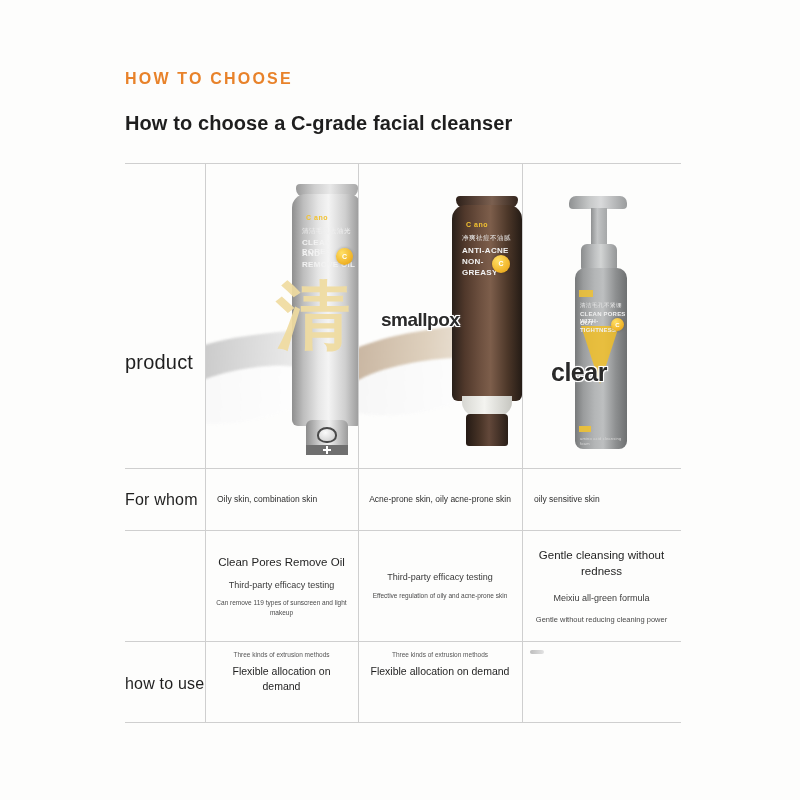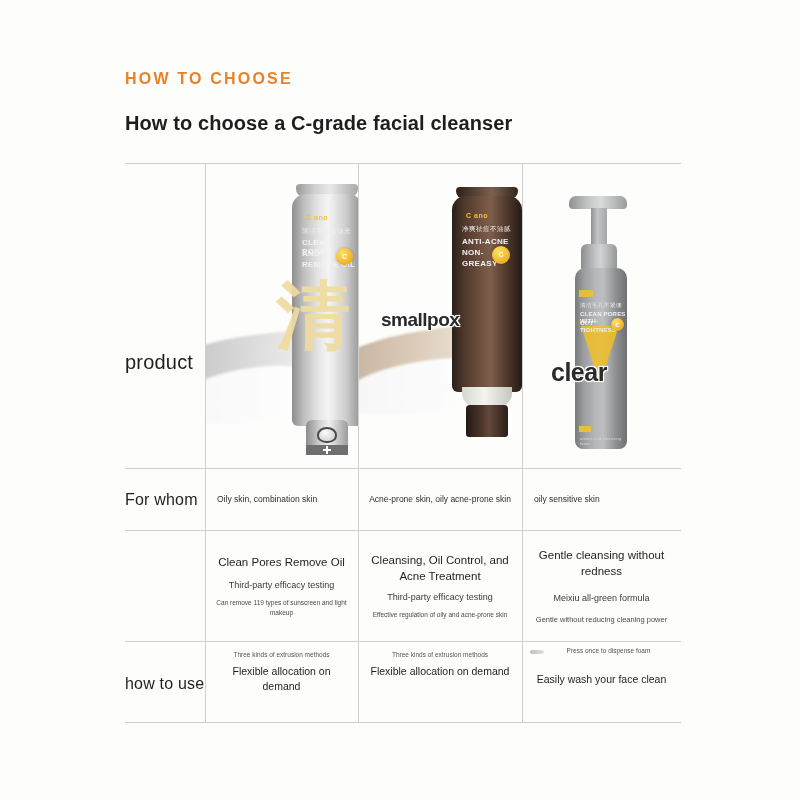--- a/index.html
+++ b/index.html
@@ -191,21 +191,21 @@
     </div>
 
     <div class="prodcell" style="left:234px;top:1px;width:163px;height:304px;">
       <div class="smear" style="left:-30px;top:165px;width:215px;height:58px;
            background:linear-gradient(100deg,#c0ab96,#ded0bd 45%,#f2ece4 75%,#fbfbfb);
            border-radius:50% 45% 55% 50%;transform:rotate(-8deg);"></div>
       <div class="smear" style="left:-20px;top:198px;width:160px;height:50px;
            background:linear-gradient(100deg,#f6f6f6,#ffffff);
            border-radius:50% 48% 52% 50%;transform:rotate(-10deg);"></div>
 
-      <div class="tube" style="left:45px;top:23px;width:70px;height:300px;">
+      <div class="tube" style="left:45px;top:32px;width:70px;height:300px;">
         <div class="cap" style="left:4px;top:0;width:62px;height:12px;
              background:linear-gradient(90deg,#2e211a,#5d463a 35%,#7b6050 58%,#33251d);"></div>
         <div class="tube-body" style="top:9px;height:196px;
              background:linear-gradient(90deg,#29201a 0%,#50382b 18%,#6d503f 40%,#7d5e4b 55%,#4b3628 80%,#241b15 100%);">
           <div class="brand" style="left:14px;top:16px;">C ano</div>
           <div class="cn" style="left:10px;top:29px;">净爽祛痘不油腻</div>
           <div class="en" style="left:10px;top:42px;">ANTI-ACNE</div>
           <div class="en" style="left:10px;top:53px;">NON-</div>
           <div class="en" style="left:10px;top:64px;">GREASY</div>
           <div class="badge" style="left:40px;top:50px;width:18px;height:18px;padding-top:5px;box-sizing:border-box;">
@@ -276,21 +276,20 @@
     <div class="cell c1" style="top:368px;height:110px;">
       <div class="stack">
         <div class="t-lg" style="margin-bottom:8px;">Clean Pores Remove Oil</div>
         <div class="t-md" style="margin-bottom:6px;">Third-party efficacy testing</div>
         <div class="t-sm">Can remove 119 types of sunscreen and light makeup</div>
       </div>
     </div>
 
     <div class="cell c2" style="top:368px;height:110px;">
       <div class="stack">
-        <div class="t-lg" style="margin-bottom:6px;">Cleansing, Oil Control, and Acne Treatment</div>
         <div class="t-md" style="margin-bottom:6px;">Third-party efficacy testing</div>
         <div class="t-sm">Effective regulation of oily and acne-prone skin</div>
       </div>
     </div>
 
     <div class="cell c3" style="top:368px;height:110px;">
       <div class="stack">
         <div class="t-lg" style="margin-bottom:12px;">Gentle cleansing without redness</div>
         <div class="t-md" style="margin-bottom:8px;">Meixiu all-green formula</div>
         <div class="t-sm" style="font-size:7.5px;">Gentle without reducing cleaning power</div>
@@ -307,22 +306,18 @@
     </div>
 
     <div class="cell c2" style="top:479px;height:80px;">
       <div class="overlap">
         <div class="small">Three kinds of extrusion methods</div>
         <div class="big">Flexible allocation on demand</div>
       </div>
     </div>
 
     <div class="cell c3" style="top:479px;height:80px;">
-      <div class="overlap right">
-        <div class="small" style="padding-left:14px;">Press once to dispense foam</div>
-        <div class="big">Easily wash your face clean</div>
-      </div>
       <div style="position:absolute;left:8px;top:8px;width:14px;height:4px;border-radius:2px;
            background:linear-gradient(90deg,#bdbdbd,#e2e2e2);"></div>
     </div>
 
   </div>
 </div>
 
 </body></html>

